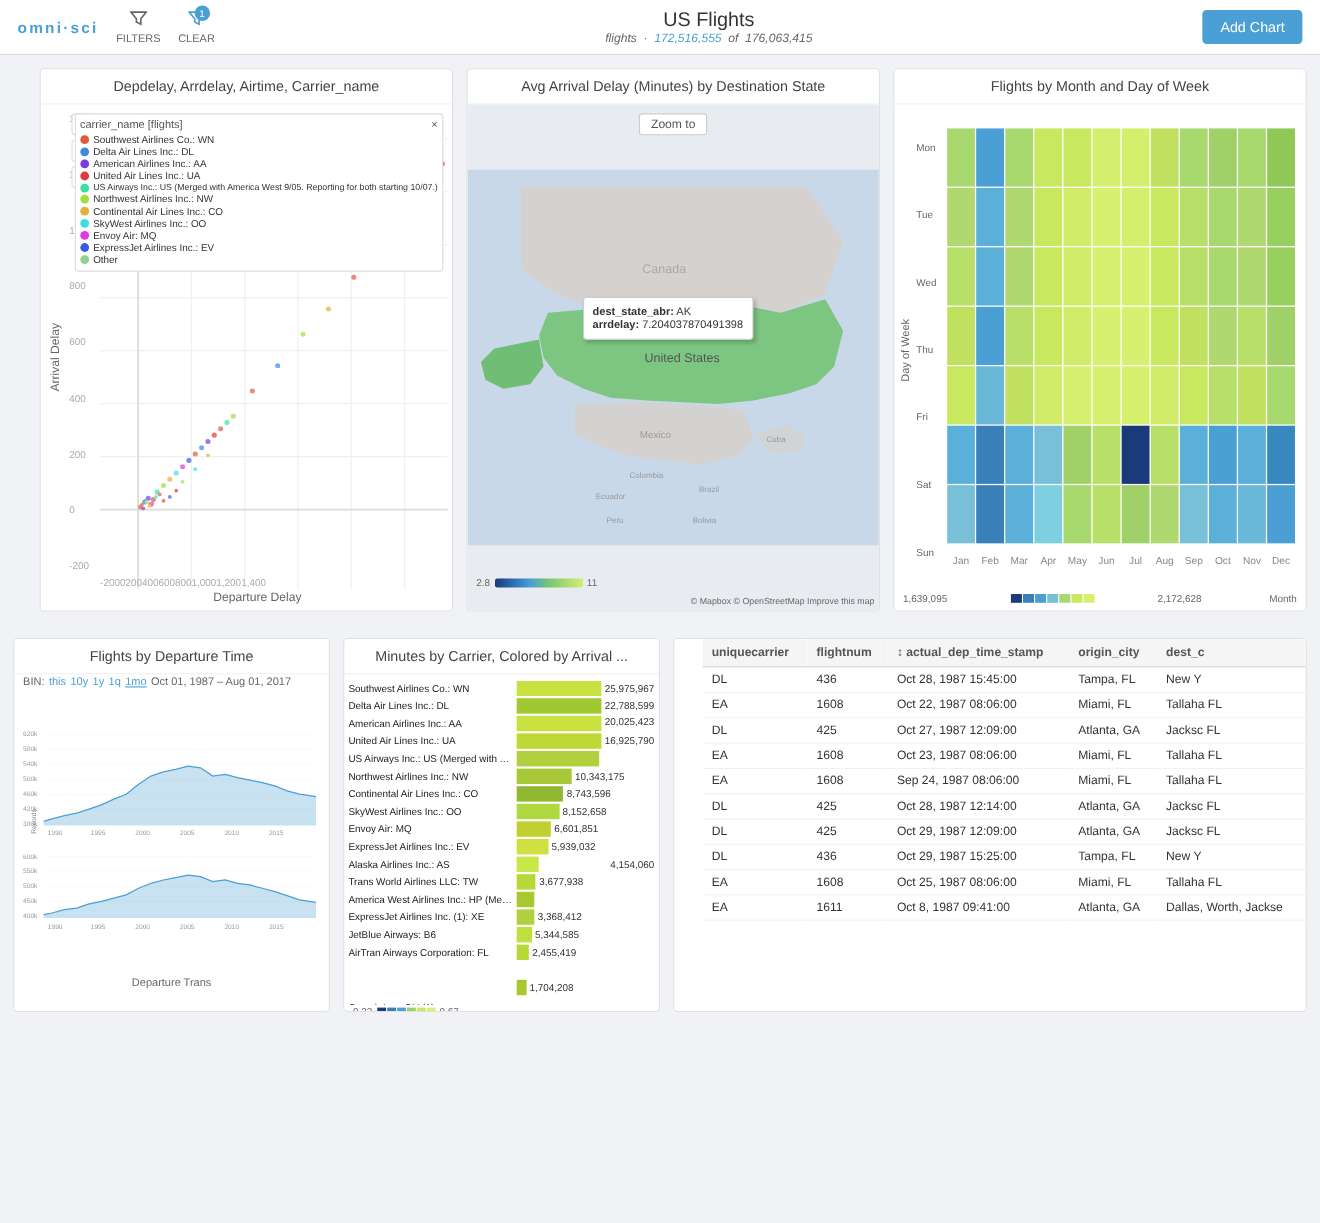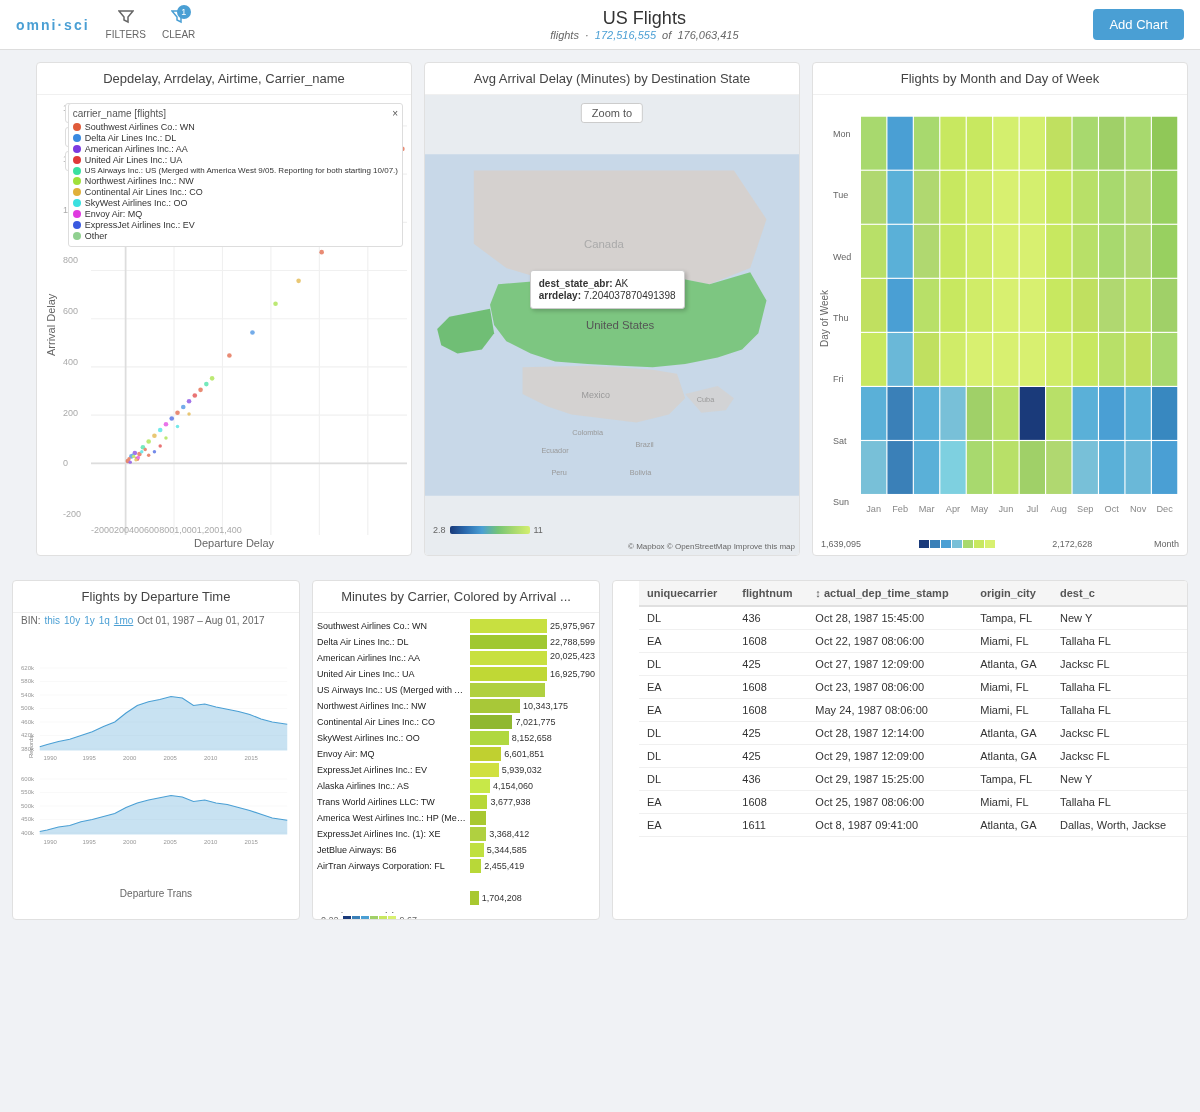--- a/index.html
+++ b/index.html
@@ -596,21 +596,21 @@
       <div class="carrier-label" style="color:#222;">Northwest Airlines Inc.: NW</div>
       <div style="flex:1;min-width:0;display:flex;align-items:center;gap:3px;">
         <div class="carrier-bar-inner" style="width:40%;background:#a8c838;"></div>
         <span class="carrier-value">10,343,175</span>
       </div>
     </div>
         <div class="carrier-bar">
       <div class="carrier-label" style="color:#222;">Continental Air Lines Inc.: CO</div>
       <div style="flex:1;min-width:0;display:flex;align-items:center;gap:3px;">
         <div class="carrier-bar-inner" style="width:34%;background:#90b830;"></div>
-        <span class="carrier-value">7,021,775</span>
+        <span class="carrier-value">8,743,596</span>
       </div>
     </div>
         <div class="carrier-bar">
       <div class="carrier-label" style="color:#222;">SkyWest Airlines Inc.: OO</div>
       <div style="flex:1;min-width:0;display:flex;align-items:center;gap:3px;">
         <div class="carrier-bar-inner" style="width:31%;background:#b0d840;"></div>
         <span class="carrier-value">8,152,658</span>
       </div>
     </div>
         <div class="carrier-bar">
@@ -622,21 +622,21 @@
     </div>
         <div class="carrier-bar">
       <div class="carrier-label" style="color:#222;">ExpressJet Airlines Inc.: EV</div>
       <div style="flex:1;min-width:0;display:flex;align-items:center;gap:3px;">
         <div class="carrier-bar-inner" style="width:23%;background:#d0e040;"></div>
         <span class="carrier-value">5,939,032</span>
       </div>
     </div>
         <div class="carrier-bar">
       <div class="carrier-label" style="color:#222;">Alaska Airlines Inc.: AS</div>
-      <div style="flex:1;min-width:0;display:flex;align-items:center;gap:3px;">
+      <div style="flex:1;min-width:0;display:flex;align-items:center;gap:3px;justify-content:space-between;">
         <div class="carrier-bar-inner" style="width:16%;background:#c8e848;"></div>
         <span class="carrier-value">4,154,060</span>
       </div>
     </div>
         <div class="carrier-bar">
       <div class="carrier-label" style="color:#222;">Trans World Airlines LLC: TW</div>
       <div style="flex:1;min-width:0;display:flex;align-items:center;gap:3px;">
         <div class="carrier-bar-inner" style="width:14%;background:#b8d838;"></div>
         <span class="carrier-value">3,677,938</span>
       </div>
@@ -743,21 +743,21 @@
             <tr>
       <td>EA</td>
       <td>1608</td>
       <td>Oct 23, 1987 08:06:00</td>
       <td>Miami, FL</td>
       <td>Tallaha FL</td>
     </tr>
             <tr>
       <td>EA</td>
       <td>1608</td>
-      <td>May 24, 1987 08:06:00</td>
+      <td>Sep 24, 1987 08:06:00</td>
       <td>Miami, FL</td>
       <td>Tallaha FL</td>
     </tr>
             <tr>
       <td>DL</td>
       <td>425</td>
       <td>Oct 28, 1987 12:14:00</td>
       <td>Atlanta, GA</td>
       <td>Jacksc FL</td>
     </tr>

